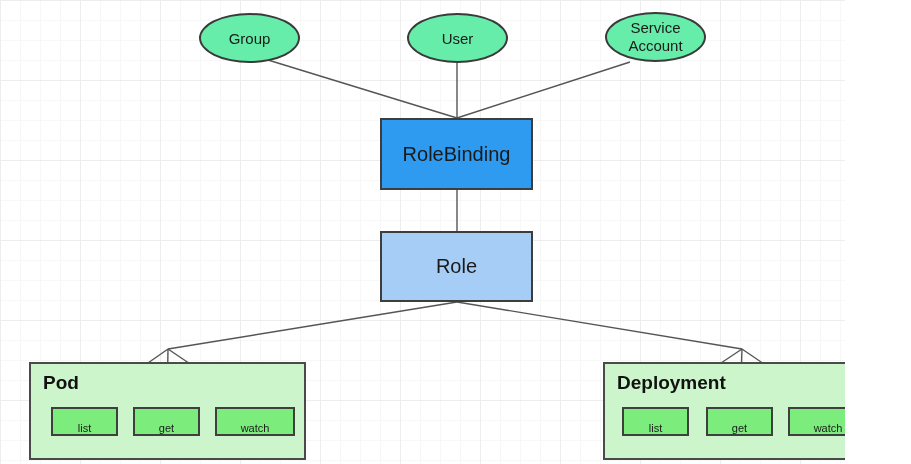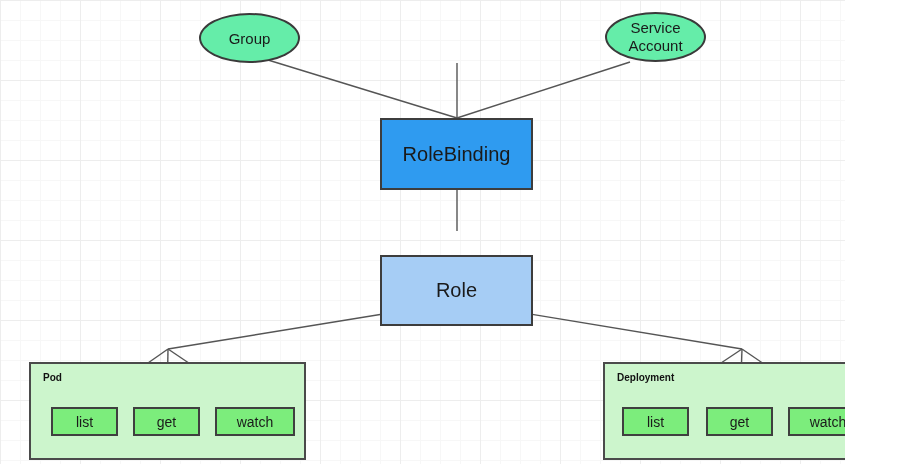--- a/index.html
+++ b/index.html
@@ -62,28 +62,29 @@
   .group-box {
     border: 2px solid #4a4a4a;
     background: #ccf5cc;
     align-items: flex-start;
     justify-content: flex-start;
   }
   .group-label {
     position: absolute;
     left: 12px;
     top: 8px;
-    font-size: 10px;
+    font-size: 19px;
     font-weight: bold;
     color: #111111;
   }
   .verb {
     border: 2px solid #3f3f3f;
     background: #7ced7c;
-    font-size: 14px;
+    font-size: 11px;
+    align-items: flex-end;
   }
   .two-line {
     line-height: 18px;
   }
 </style>
 </head>
 <body>
 
 <div id="canvas">
 
@@ -109,33 +110,36 @@
       <line x1="742" y1="349" x2="655" y2="407"></line>
       <line x1="742" y1="349" x2="740" y2="407"></line>
       <line x1="742" y1="349" x2="827" y2="407"></line>
     </g>
   </svg>
 
   <div class="node ellipse" style="left:199px; top:13px; width:101px; height:50px;">
     <span>Group</span>
   </div>
 
+  <div class="node ellipse" style="left:407px; top:13px; width:101px; height:50px;">
+    <span>User</span>
+  </div>
 
   <div class="node ellipse two-line" style="left:605px; top:12px; width:101px; height:50px;">
     <span>
       <span>Service</span><br>
       <span>Account</span>
     </span>
   </div>
 
   <div class="node rect rolebinding" style="left:380px; top:118px; width:153px; height:72px;">
     <span>RoleBinding</span>
   </div>
 
-  <div class="node rect role" style="left:380px; top:231px; width:153px; height:71px;margin-top:24px;">
+  <div class="node rect role" style="left:380px; top:231px; width:153px; height:71px;">
     <span>Role</span>
   </div>
 
   <div class="node group-box" style="left:29px; top:362px; width:277px; height:98px;">
     <span class="group-label">Pod</span>
   </div>
   <div class="node verb" style="left:51px; top:407px; width:67px; height:29px;">
     <span>list</span>
   </div>
   <div class="node verb" style="left:133px; top:407px; width:67px; height:29px;">

